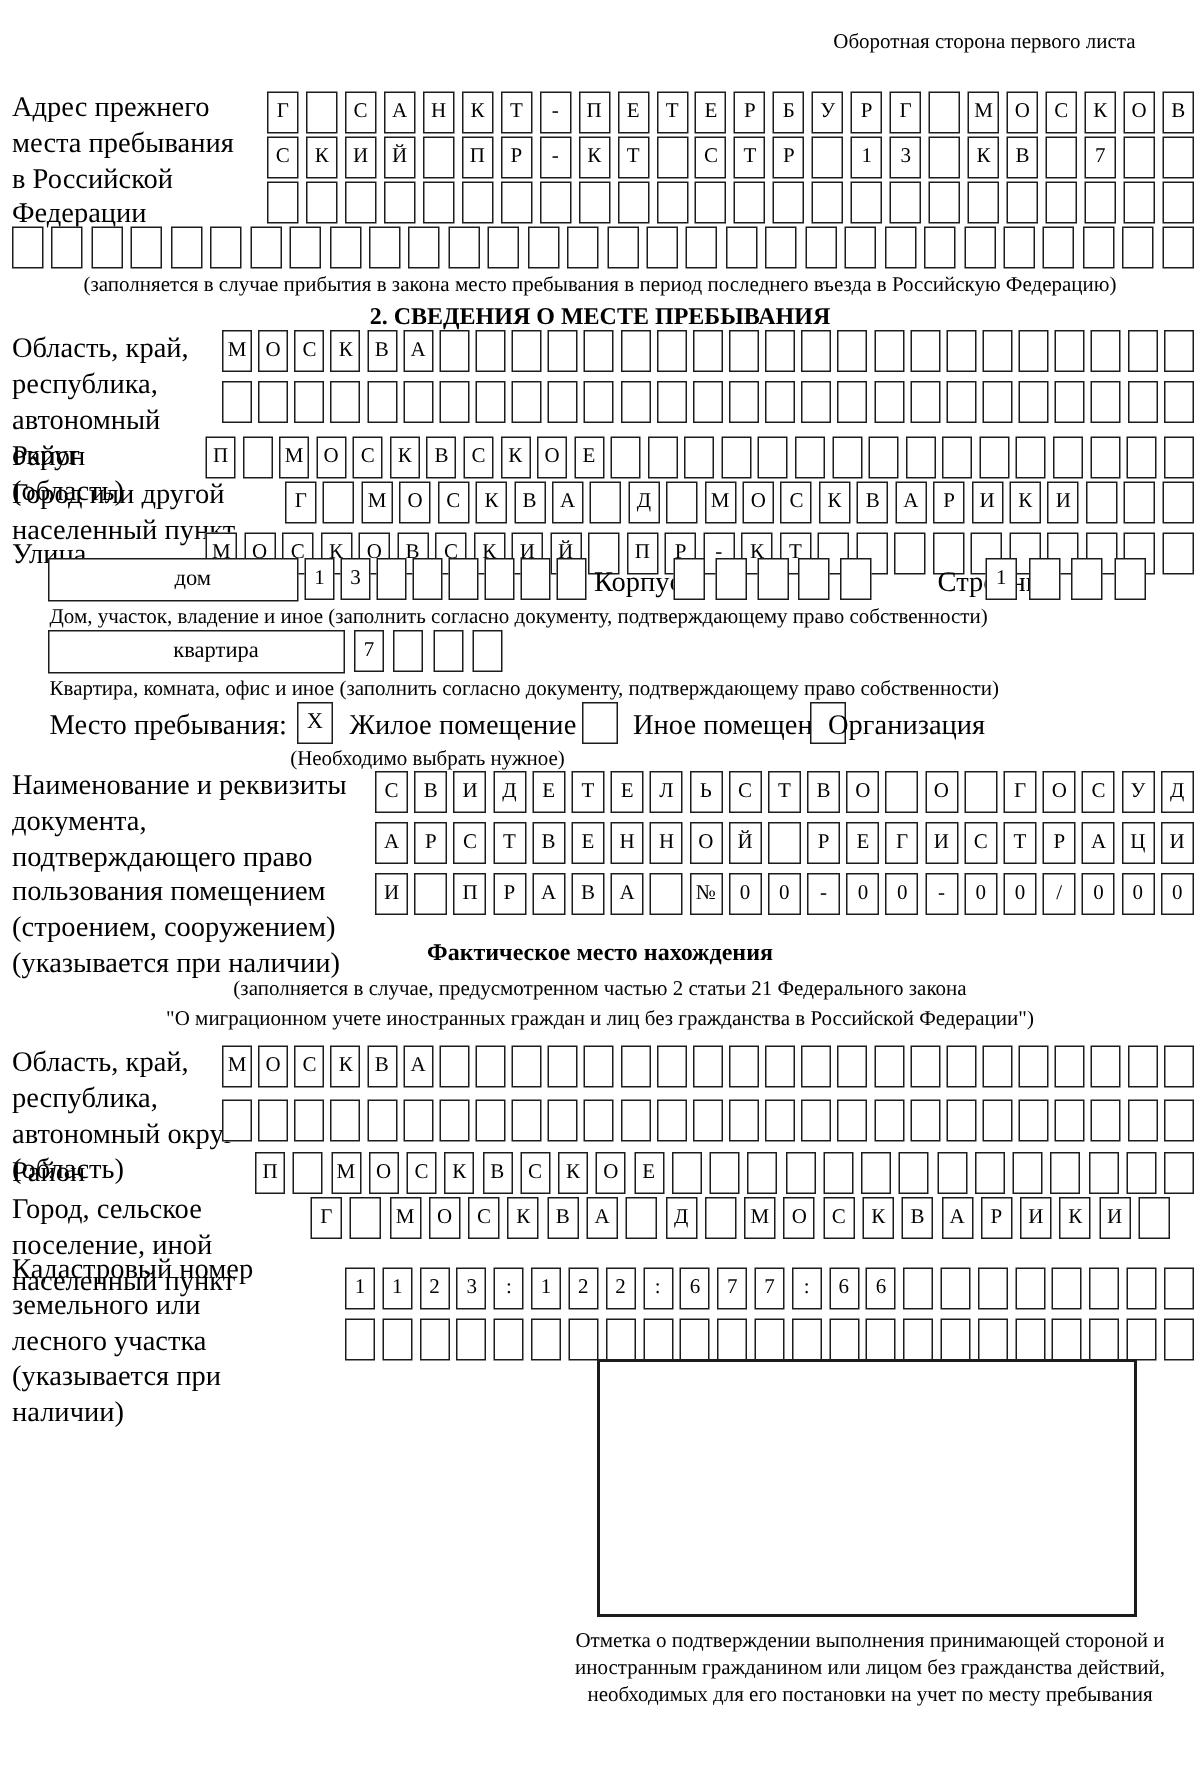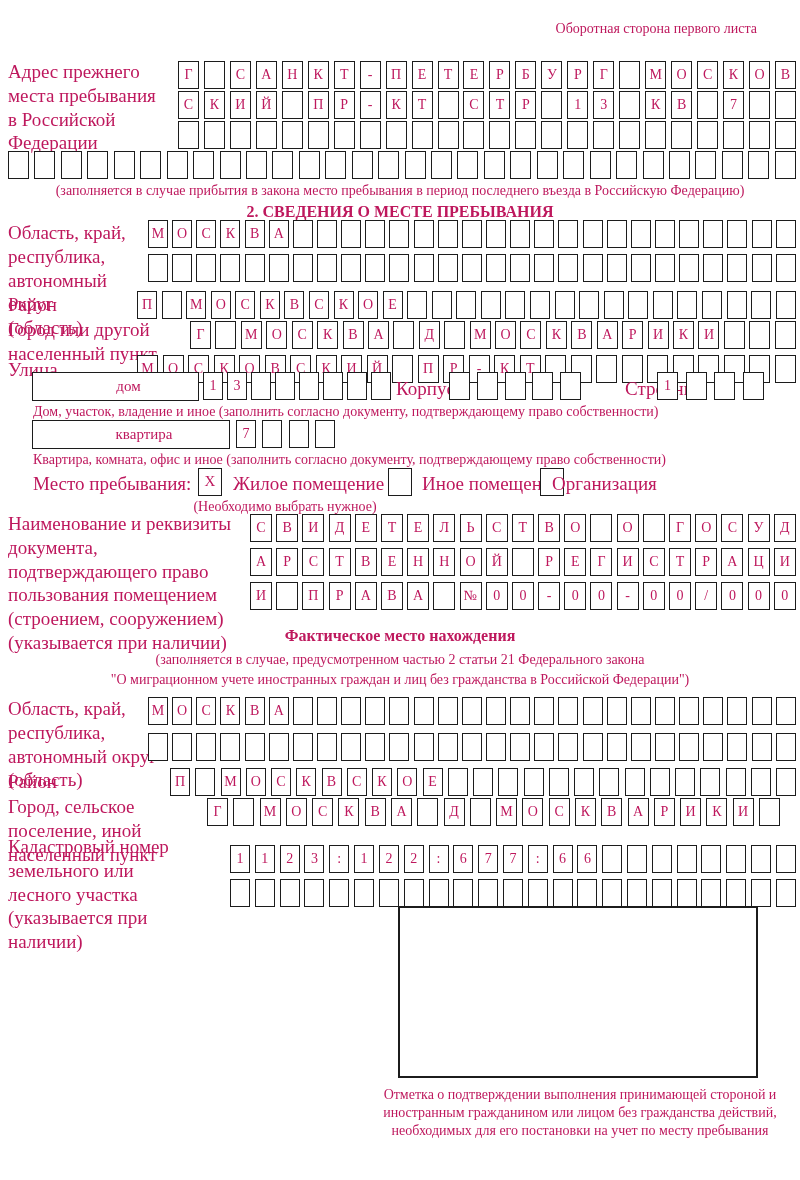--- a/index.html
+++ b/index.html
@@ -1,16 +1,16 @@
 <!DOCTYPE html>
 <html><head>
 <meta charset="utf-8">
 <style>
   html,body{margin:0;padding:0;background:#fff;}
-  .page{position:relative;width:800px;height:1180px;background:#ffffff;color:#be185d;
+  .page{position:relative;width:800px;height:1180px;background:#ffffff;color:#000000;
         font-family:"Liberation Serif","DejaVu Serif",serif;overflow:hidden;}
   .lbl{position:absolute;font-size:19px;line-height:1.25;}
   .cap{position:absolute;font-size:14px;line-height:1.3;}
   .center{left:0;width:800px;text-align:center;}
   .title{position:absolute;font-weight:bold;font-size:16px;}
   .cellrow{position:absolute;display:flex;justify-content:space-between;height:28px;}
   .cell{flex:0 0 auto;width:var(--cw,20px);height:28px;box-sizing:border-box;
         border:1.7px solid #1c1c1c;background:#fff;font-size:14px;line-height:25px;
         text-align:center;overflow:hidden;}
   .boxlbl{position:absolute;box-sizing:border-box;border:1.7px solid #1c1c1c;background:#fff;

